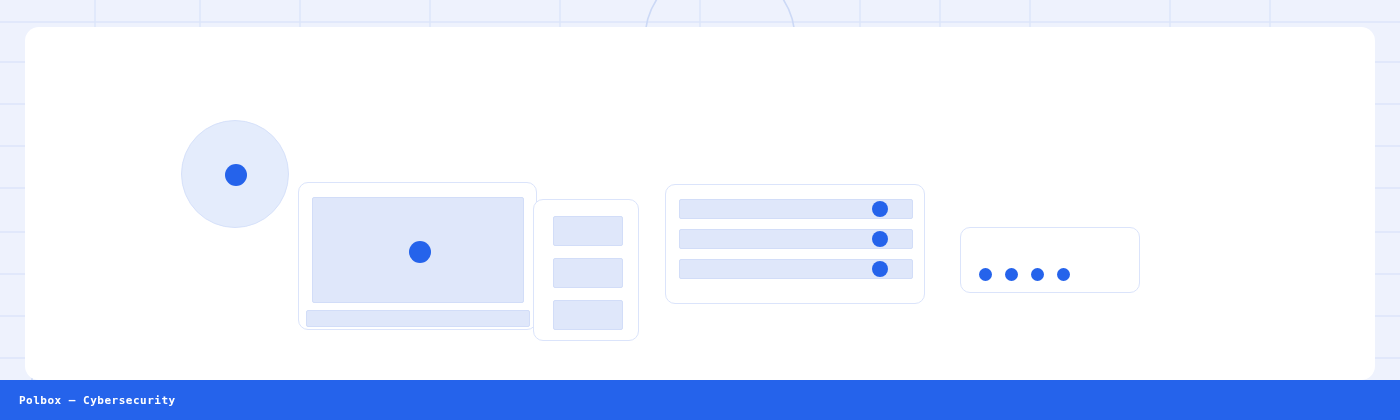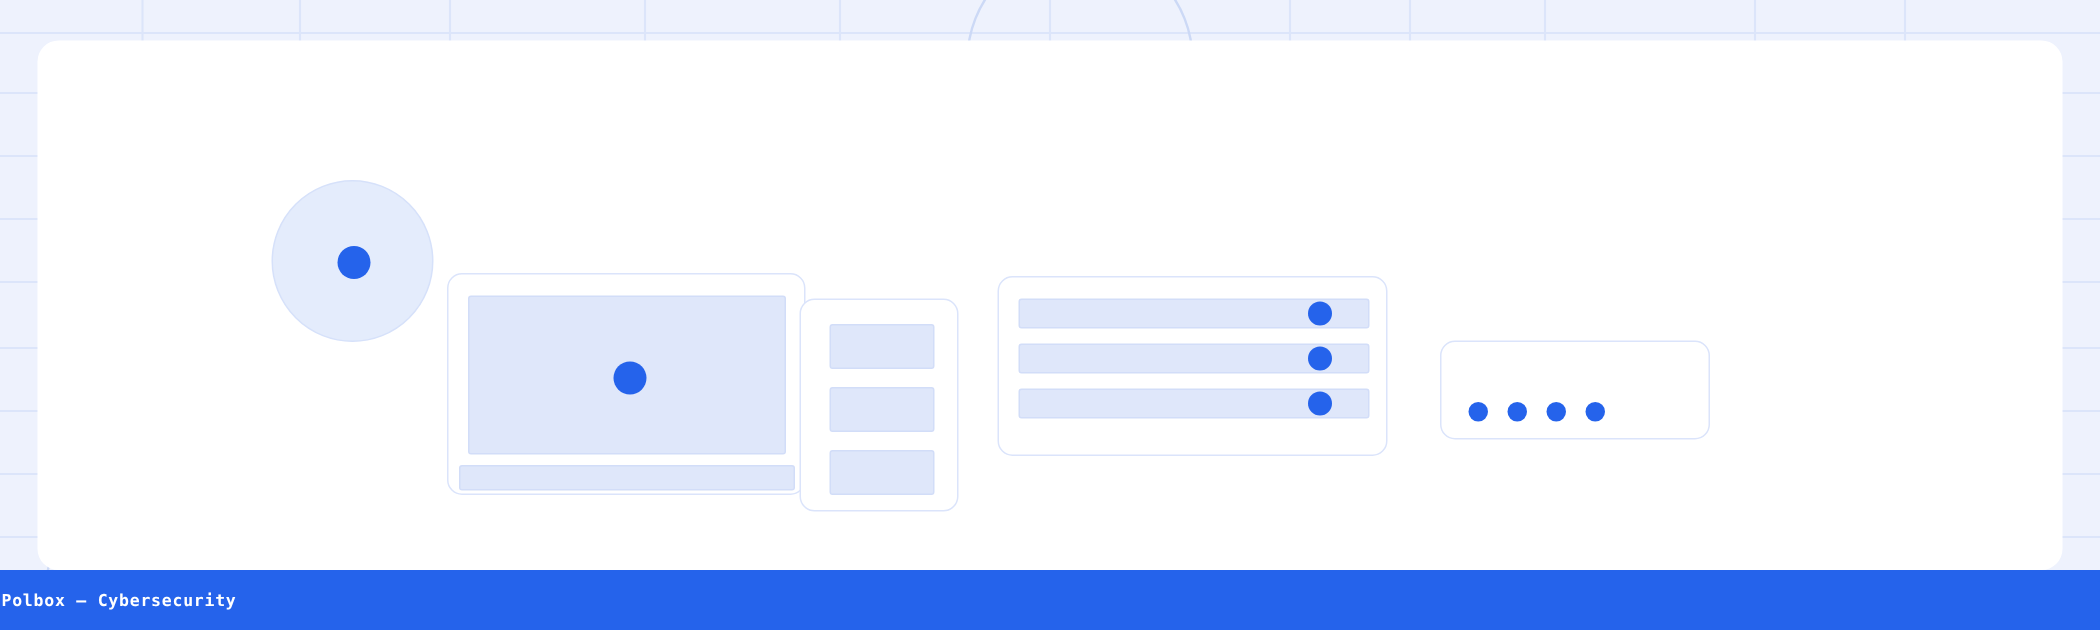--- a/index.html
+++ b/index.html
@@ -126,21 +126,21 @@
     left: 0;
     bottom: 0;
     width: 1400px;
     height: 40px;
     background: #2563eb;
     z-index: 3;
     display: flex;
     align-items: center;
   }
   #footer-caption {
-    margin-left: 1px;
+    margin-left: 19px;
     color: #ffffff;
     font-family: "DejaVu Sans Mono", monospace;
     font-size: 11px;
     font-weight: bold;
     letter-spacing: 0.5px;
     white-space: nowrap;
   }
 </style>
 </head>
 <body>

